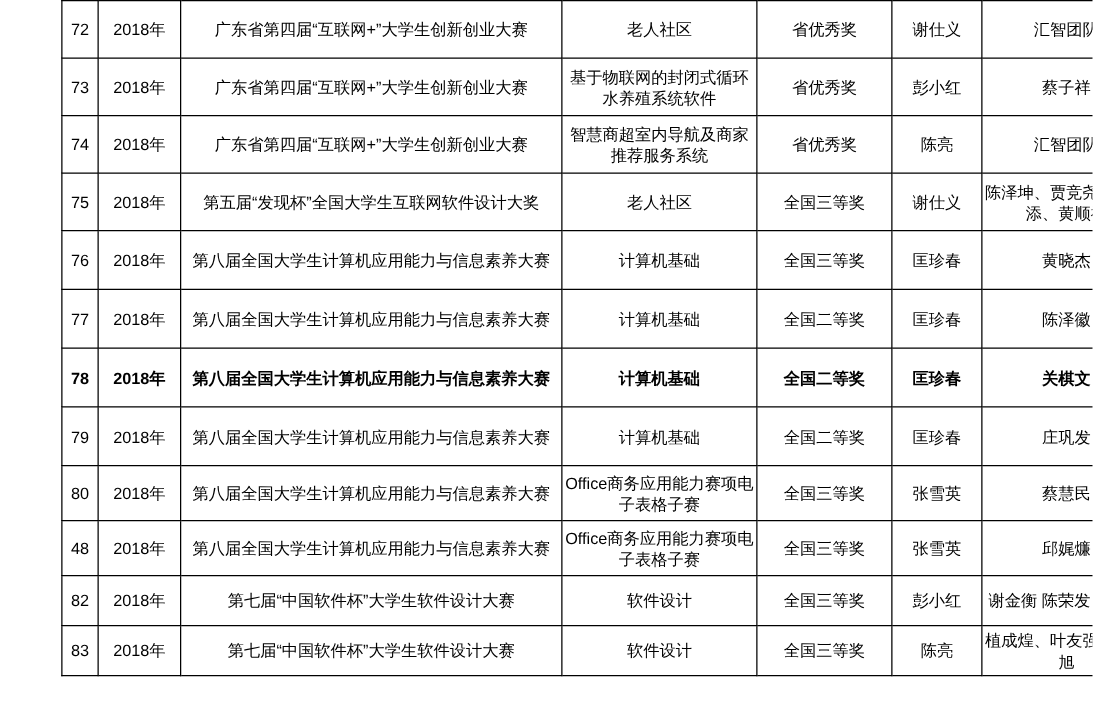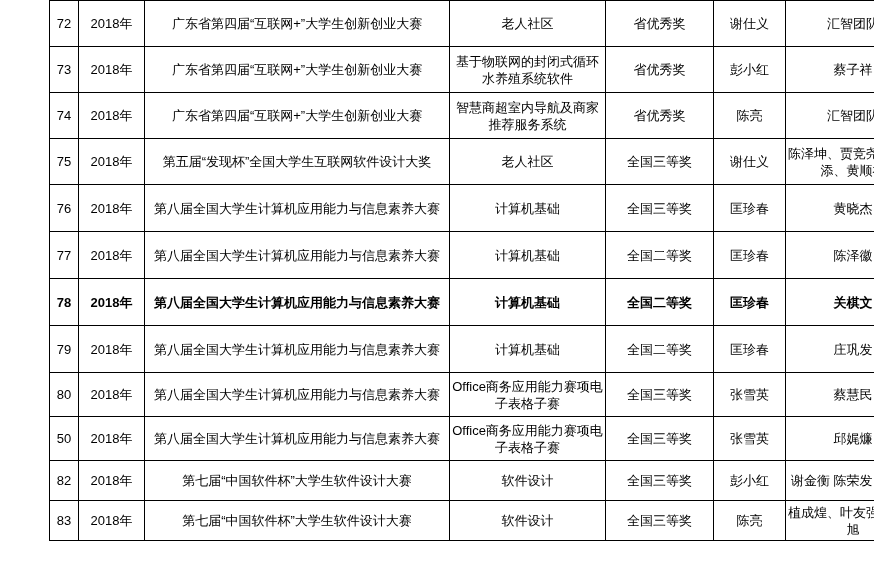--- a/index.html
+++ b/index.html
@@ -150,21 +150,21 @@
         <tr style="height: 44px;">
           <td class="cell-index">80</td>
           <td class="cell-year">2018年</td>
           <td class="cell-comp">第八届全国大学生计算机应用能力与信息素养大赛</td>
           <td class="cell-proj mono two-line">Office商务应用能力赛项电子表格子赛</td>
           <td class="cell-award">全国三等奖</td>
           <td class="cell-teacher">张雪英</td>
           <td class="cell-students">蔡慧民</td>
         </tr>
         <tr style="height: 44px;">
-          <td class="cell-index">50</td>
+          <td class="cell-index">48</td>
           <td class="cell-year">2018年</td>
           <td class="cell-comp">第八届全国大学生计算机应用能力与信息素养大赛</td>
           <td class="cell-proj mono two-line">Office商务应用能力赛项电子表格子赛</td>
           <td class="cell-award">全国三等奖</td>
           <td class="cell-teacher">张雪英</td>
           <td class="cell-students">邱娓燫</td>
         </tr>
         <tr style="height: 40px;">
           <td class="cell-index">82</td>
           <td class="cell-year">2018年</td>

